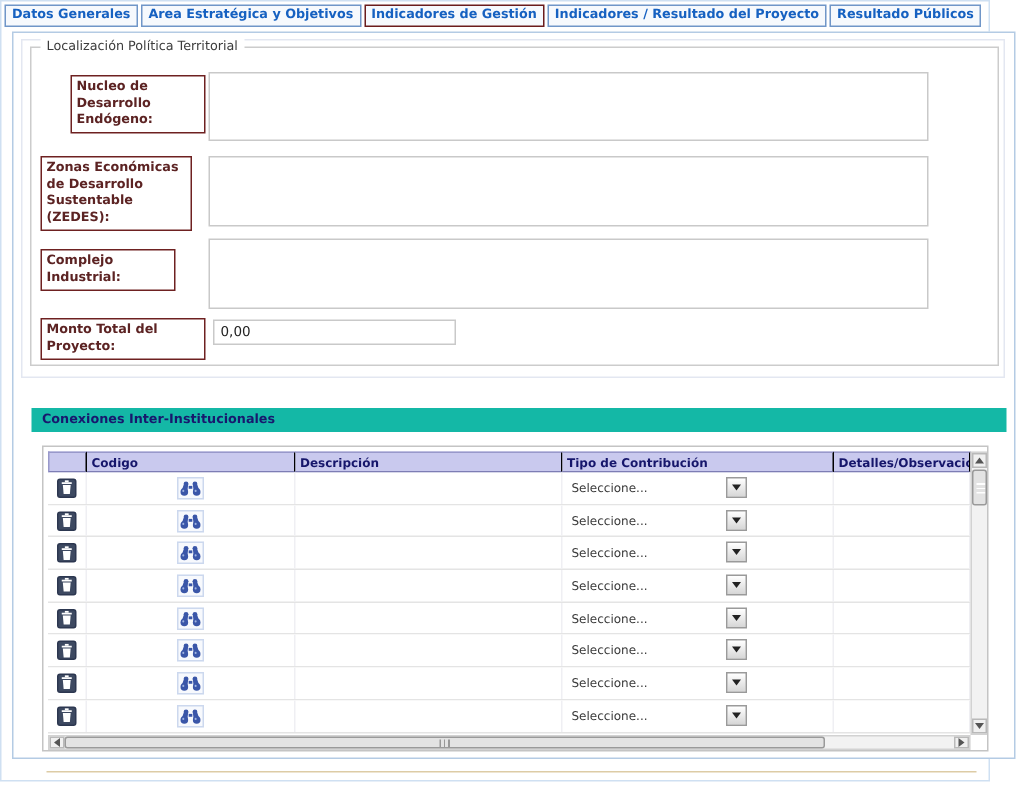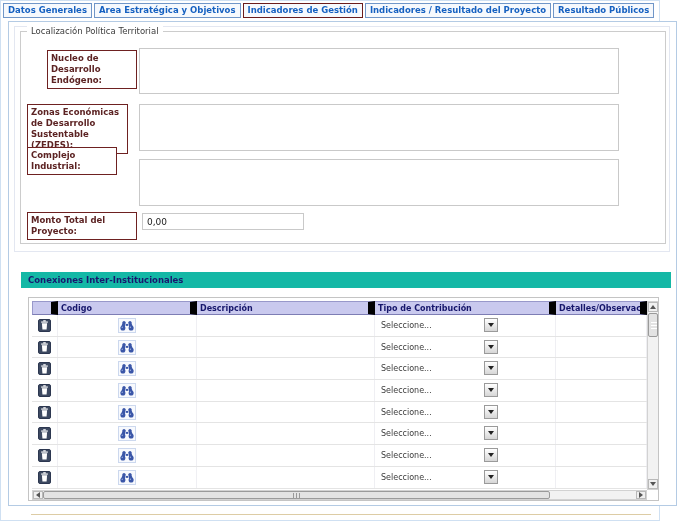--- a/index.html
+++ b/index.html
@@ -27,21 +27,21 @@
   .ti { position:absolute; border:1px solid #c9c9c9; background:#fff;
         font-family:"DejaVu Sans",sans-serif; font-size:9px; color:#222; padding:2px 4px; outline:none; }
 
   
   .sec2-title { position:absolute; left:20px; top:271px; width:650px; height:16px; background:#14b8a6;
                 color:#18186e; font-size:8.5px; font-weight:bold; line-height:16px; padding-left:7px; }
   .table-box { position:absolute; left:27px; top:296px; width:631px; height:204px;
                border:1px solid #c4c4c4; background:#fff; overflow:hidden; }
 
   .thead { position:absolute; left:3px; top:3px; display:flex; height:14px; }
-  .hcell { background:#c9c9ee; border-top:1px solid #9898ca; border-right:7px solid #000000;
+  .hcell { background:#c9c9ee; border-top:1px solid #9898ca; border-right:1px solid #000000;
            border-bottom:1px solid #7d7db4; color:#16166b; font-size:8px; font-weight:bold;
            padding:2px 3px 0 3px; overflow:hidden; white-space:nowrap; }
   .hcell:first-child { border-left:1px solid #9898ca; }
 
   .grid-body { position:absolute; left:3px; top:17px; width:615px; }
   .trow { display:flex; height:21.7px; border-bottom:1px solid #e4e4e4; background:#fff; }
   .cell { border-right:1px solid #efeff3; overflow:hidden; display:flex; align-items:center; }
   .c0 { width:26px; justify-content:center; }
   .c1 { width:139px; justify-content:center; }
   .c2 { width:178px; }
@@ -100,21 +100,21 @@
 
   <fieldset class="loc">
     <span class="legend">Localización Política Territorial</span>
 
     <span class="flabel" style="left:6px; top:18px; width:90px;margin-left:20px;">Nucleo de Desarrollo Endógeno:</span>
     <textarea class="ta" style="left: 118px; top: 16px; width: 480px; height: 46px;"></textarea>
 
     <span class="flabel" style="left:6px; top:72px; width:101px;">Zonas Económicas de Desarrollo Sustentable (ZEDES):</span>
     <textarea class="ta" style="left: 118px; top: 72px; width: 480px; height: 47px;"></textarea>
 
-    <span class="flabel" style="left:6px; top:115px; width:90px;">Complejo Industrial:</span>
+    <span class="flabel" style="left:6px; top:134px; width:90px;">Complejo Industrial:</span>
     <textarea class="ta" style="left: 118px; top: 127px; width: 480px; height: 47px;"></textarea>
 
     <span class="flabel" style="left:6px; top:180px; width:110px;">Monto Total del Proyecto:</span>
     <input class="ti" style="left: 121px; top: 181px; width: 162px; height: 17px;" type="text" value="0,00">
   </fieldset>
 
   <div class="sec2-title">Conexiones Inter-Institucionales</div>
 
   <div class="table-box">
     <div class="thead">

